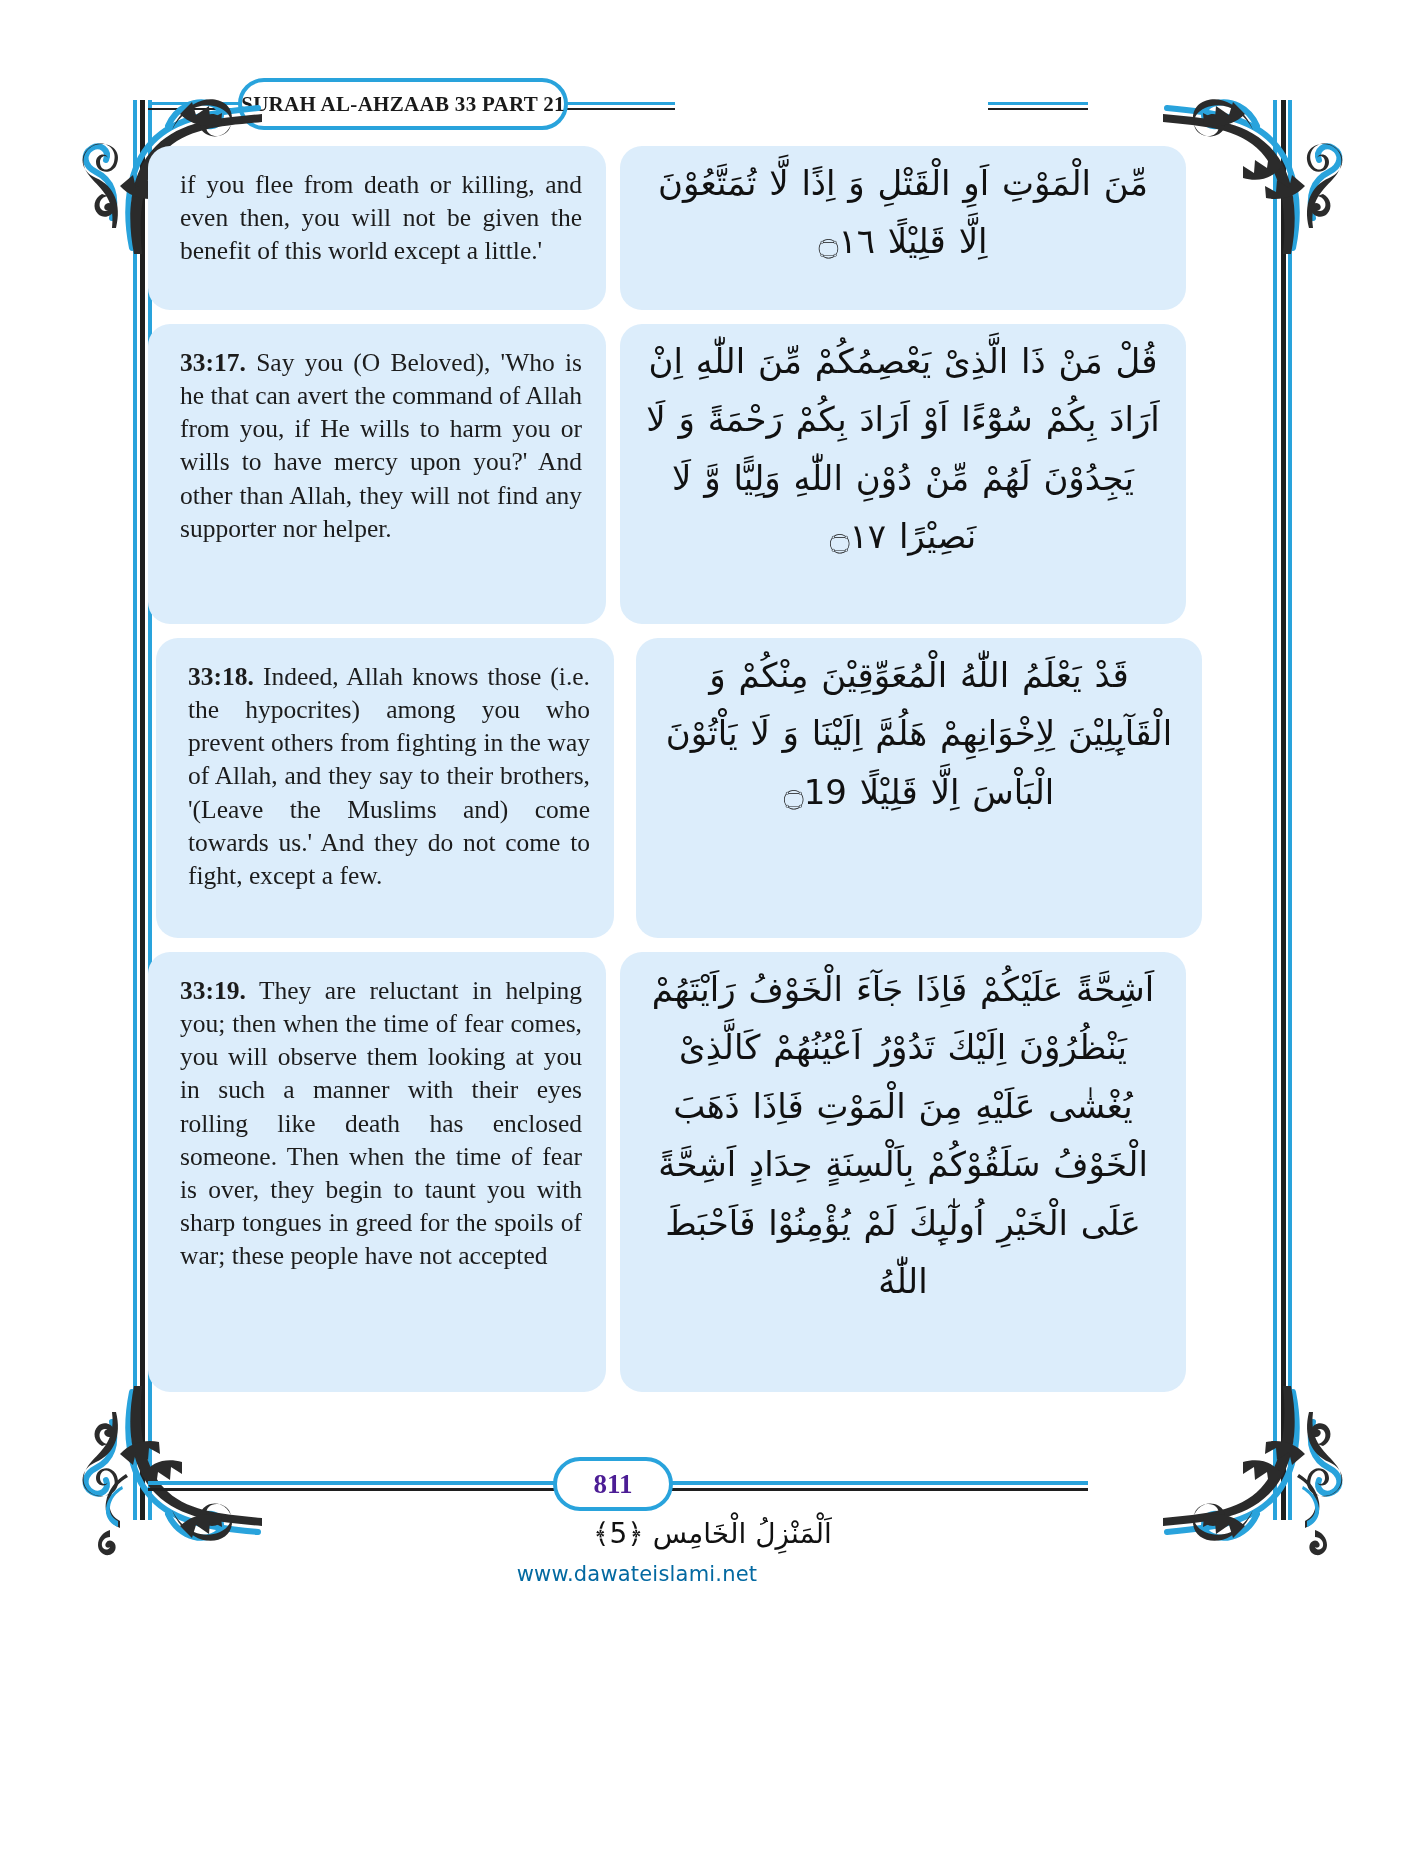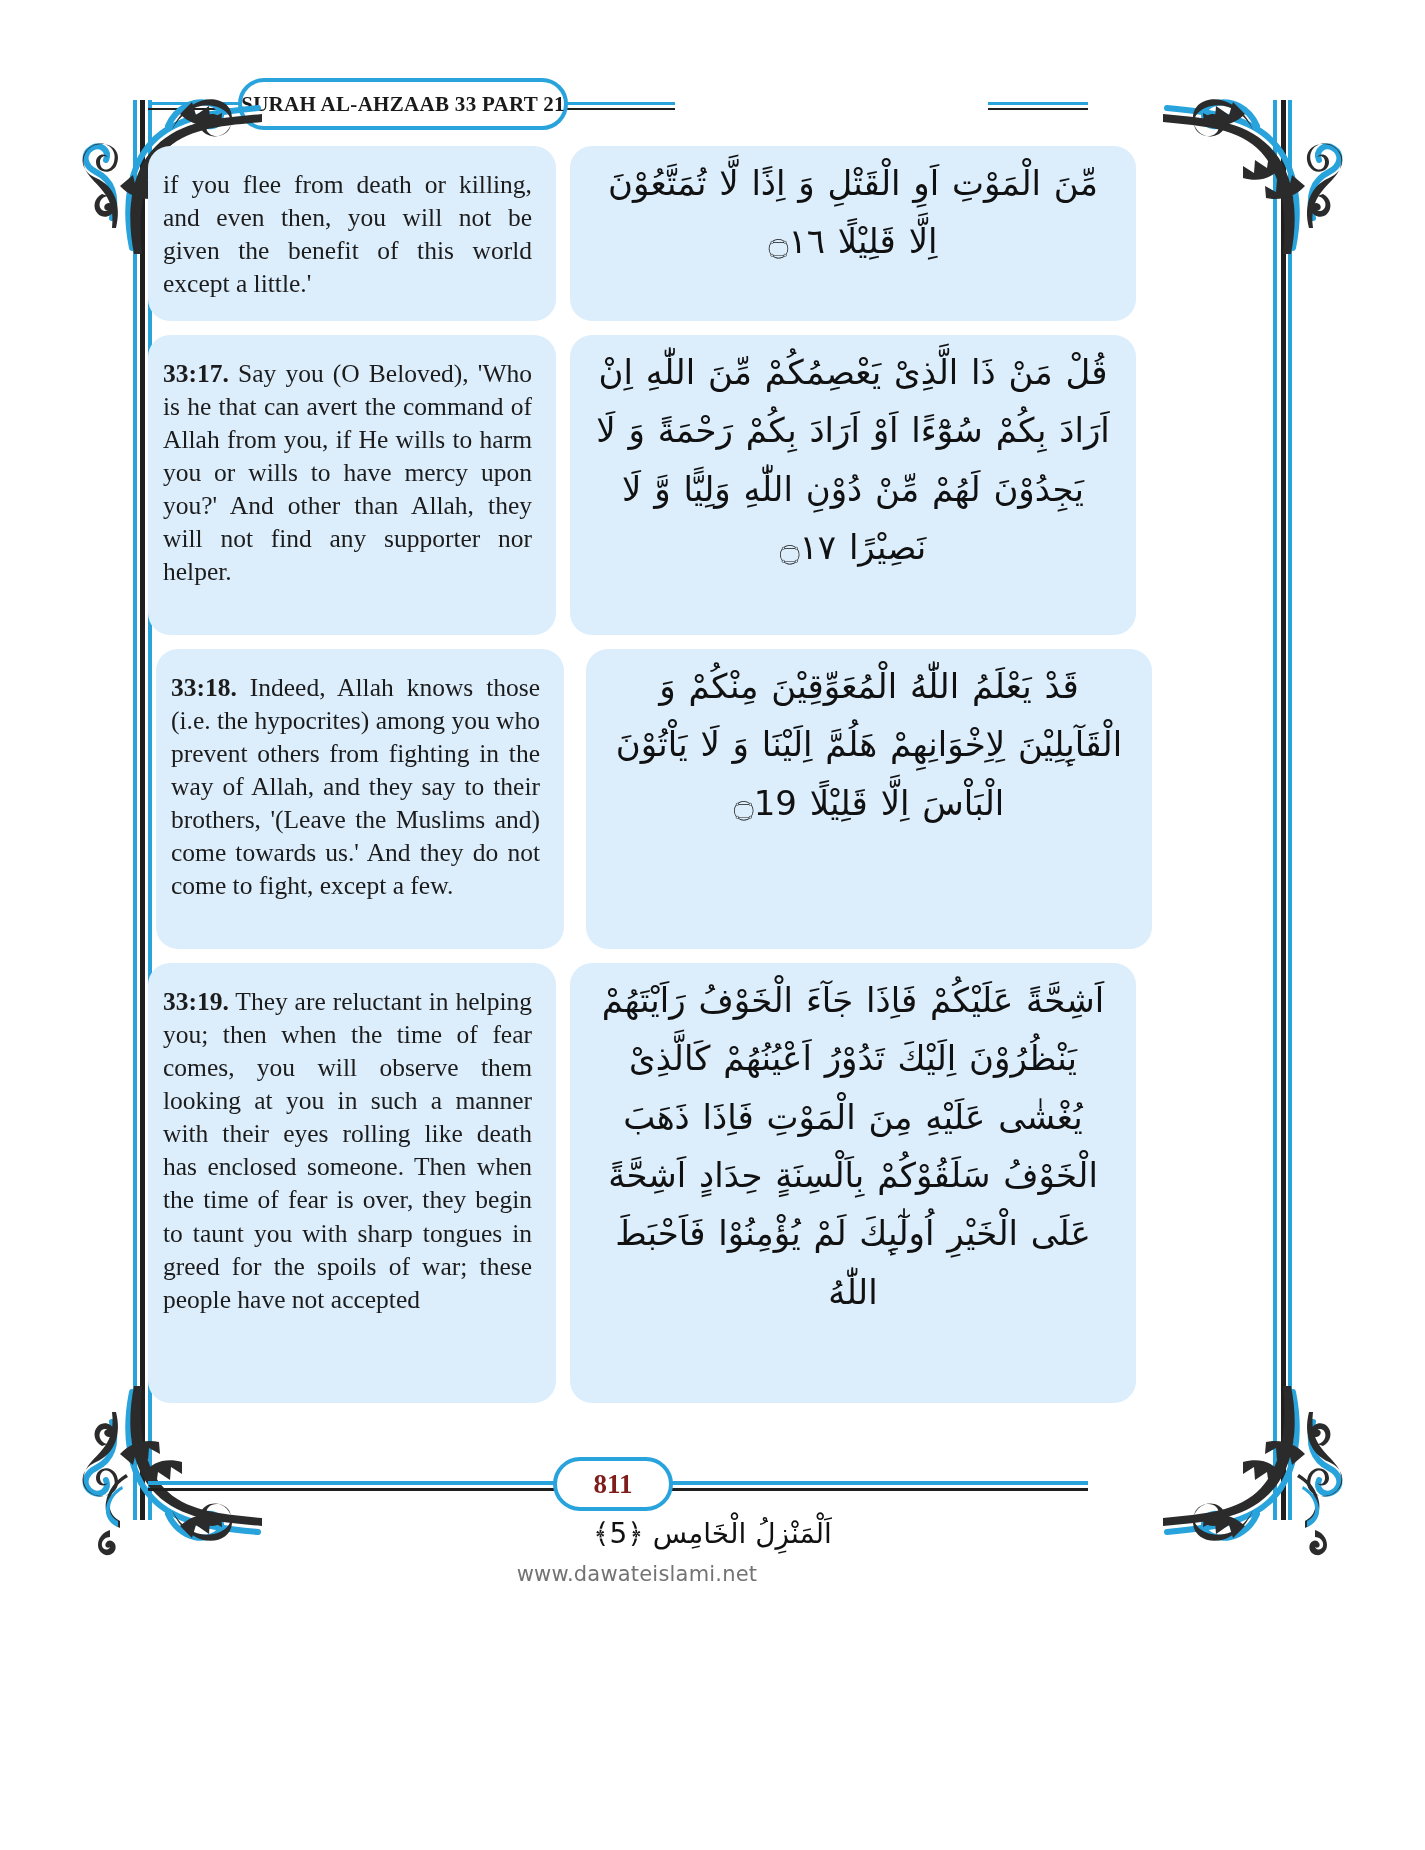--- a/index.html
+++ b/index.html
@@ -126,22 +126,22 @@
     display: flex;
     gap: 14px;
     width: 100%;
   }
   .cell {
     background: #dcedfb;
     border-radius: 22px;
     box-sizing: border-box;
   }
   .cell-en {
-    width: 408px;
-    padding: 22px 24px 20px 15px;
+    width: 458px;
+    padding: 22px 24px 20px 32px;
   }
   .cell-ar {
     width: 566px;
     padding: 8px 26px 14px 26px;
   }
 
   .en-text {
     font-family: "Liberation Serif", serif;
     font-size: 25.5px;
     line-height: 1.30;
@@ -202,21 +202,21 @@
     border: 4px solid #29a3dc;
     border-radius: 30px;
     display: flex;
     align-items: center;
     justify-content: center;
   }
   .page-pill span {
     font-family: "Liberation Serif", serif;
     font-weight: bold;
     font-size: 27px;
-    color: #7f1d1d;
+    color: #4c1d95;
   }
   .manzil {
     position: absolute;
     left: 0;
     top: 1516px;
     width: 1425px;
     text-align: center;
     font-family: "DejaVu Sans", sans-serif;
     font-size: 28px;
     color: #111111;
@@ -224,21 +224,21 @@
     line-height: 1.25;
   }
   .site {
     position: absolute;
     left: 0;
     top: 1562px;
     width: 1274px;
     text-align: center;
     font-family: "DejaVu Sans", sans-serif;
     font-size: 21px;
-    color: #737373;
+    color: #0369a1;
     letter-spacing: 0.2px;
   }
 </style>
 </head>
 <body>
 
 <div class="frame">
 
   <div class="rule-blue v" style="left:133px; top:100px; height:1420px;"></div>
   <div class="rule v" style="left:140px; top:100px; height:1420px;"></div>

